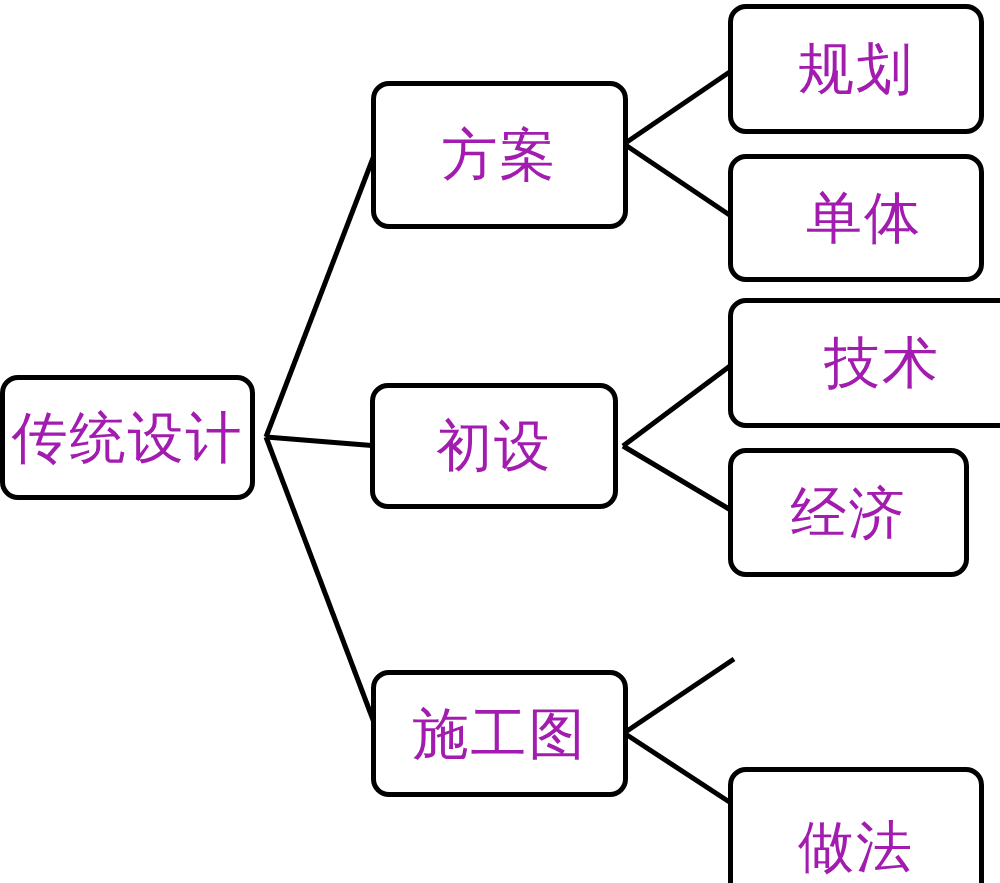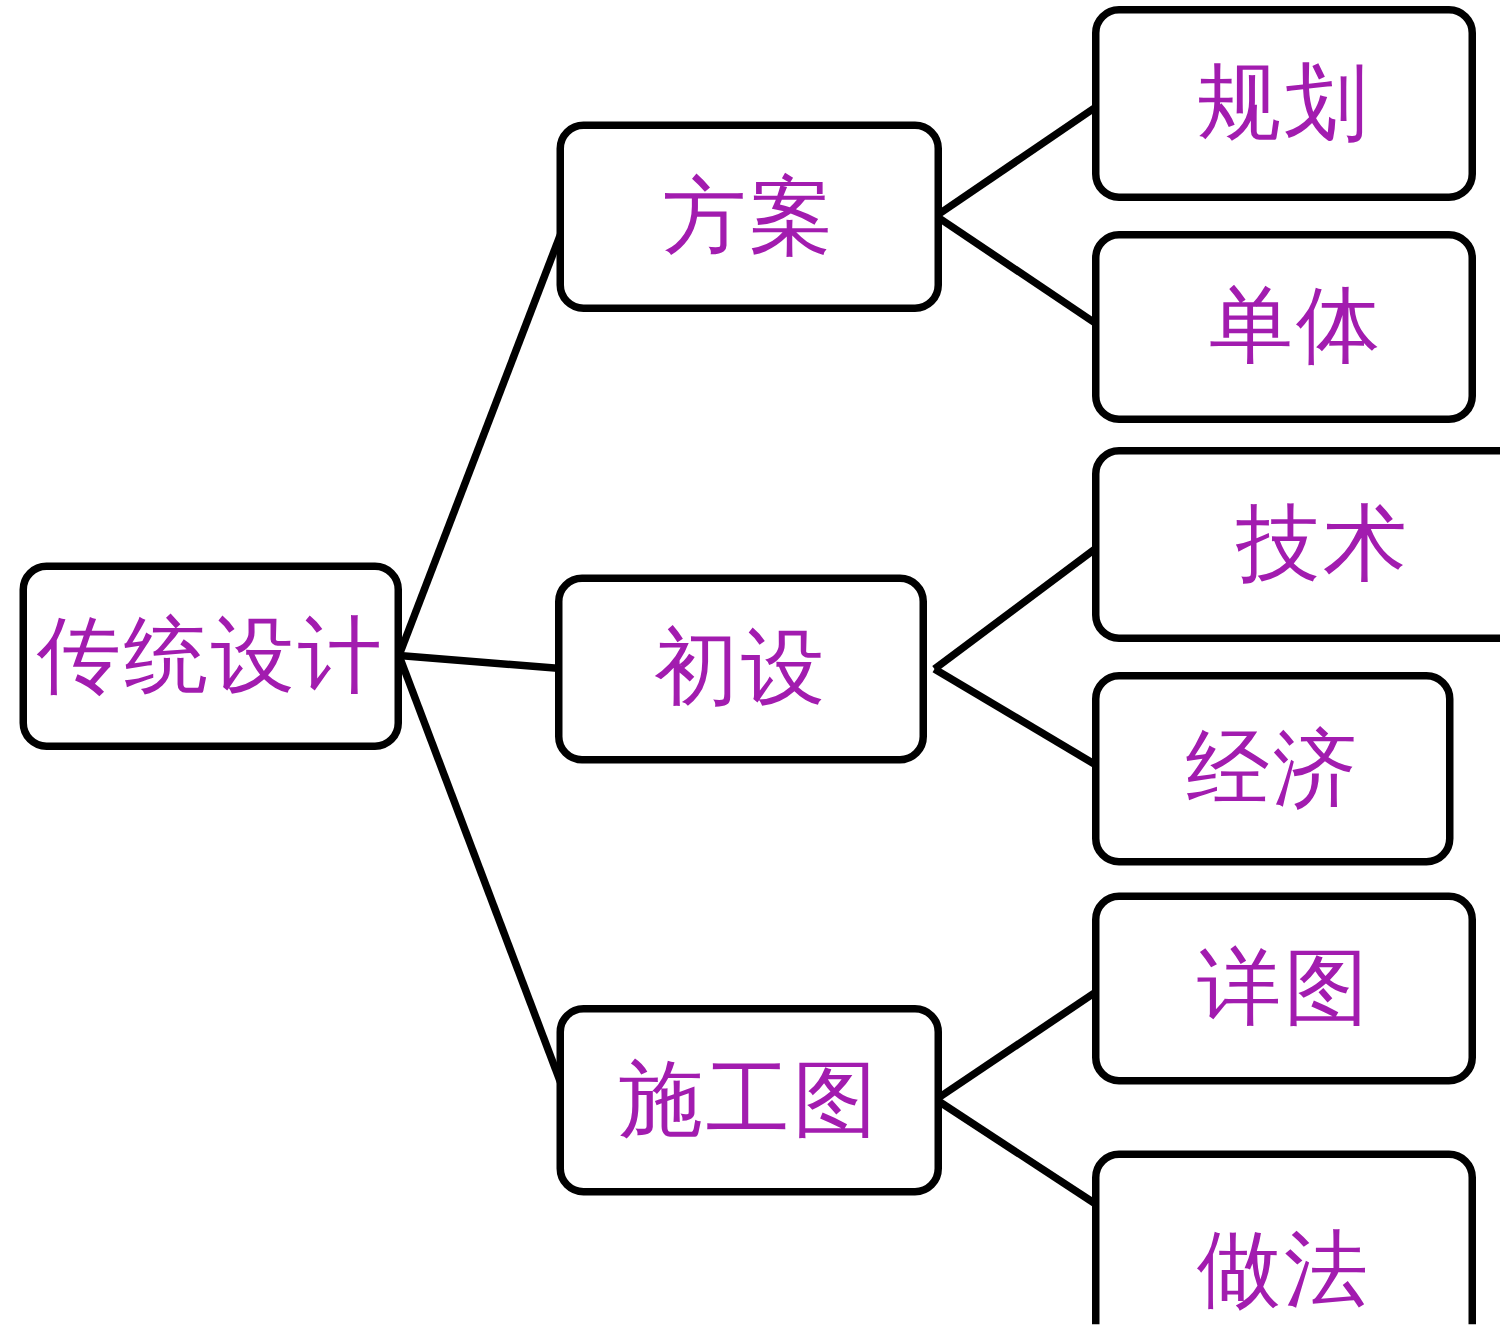--- a/index.html
+++ b/index.html
@@ -33,23 +33,23 @@
     justify-content: center;
   }
   .node .label {
     font-size: 56px;
     line-height: 1;
     color: #a21caf;
     letter-spacing: 2px;
     white-space: nowrap;
   }
   
-  .n-root   { left: 13px;  top: 375px; width: 255px; height: 125px; }
+  .n-root   { left: 0;  top: 375px; width: 255px; height: 125px; }
   
-  .n-b0     { left: 371px; top: 81px;  width: 257px; height: 127px; }
+  .n-b0     { left: 371px; top: 81px;  width: 257px; height: 148px; }
   .n-b1     { left: 370px; top: 383px; width: 248px; height: 126px; }
   .n-b2     { left: 371px; top: 670px; width: 257px; height: 127px; }
   
   .n-l00    { left: 728px; top: 4px;   width: 256px; height: 130px; }
   .n-l01    { left: 728px; top: 154px; width: 256px; height: 128px; padding-left: 16px; }
   .n-l10    { left: 728px; top: 298px; width: 308px; height: 130px; }
   .n-l11    { left: 728px; top: 448px; width: 241px; height: 129px; }
   .n-l20    { left: 728px; top: 595px; width: 256px; height: 128px; }
   .n-l21    { left: 728px; top: 767px; width: 256px; height: 159px; }
 </style>
@@ -93,20 +93,17 @@
   </div>
   <div class="node n-l01">
     <span class="label">单体</span>
   </div>
   <div class="node n-l10">
     <span class="label">技术</span>
   </div>
   <div class="node n-l11">
     <span class="label">经济</span>
   </div>
-  <div class="node n-l20">
-    <span class="label">详图</span>
-  </div>
   <div class="node n-l21">
     <span class="label">做法</span>
   </div>
 
 </div>
 
 </body></html>

